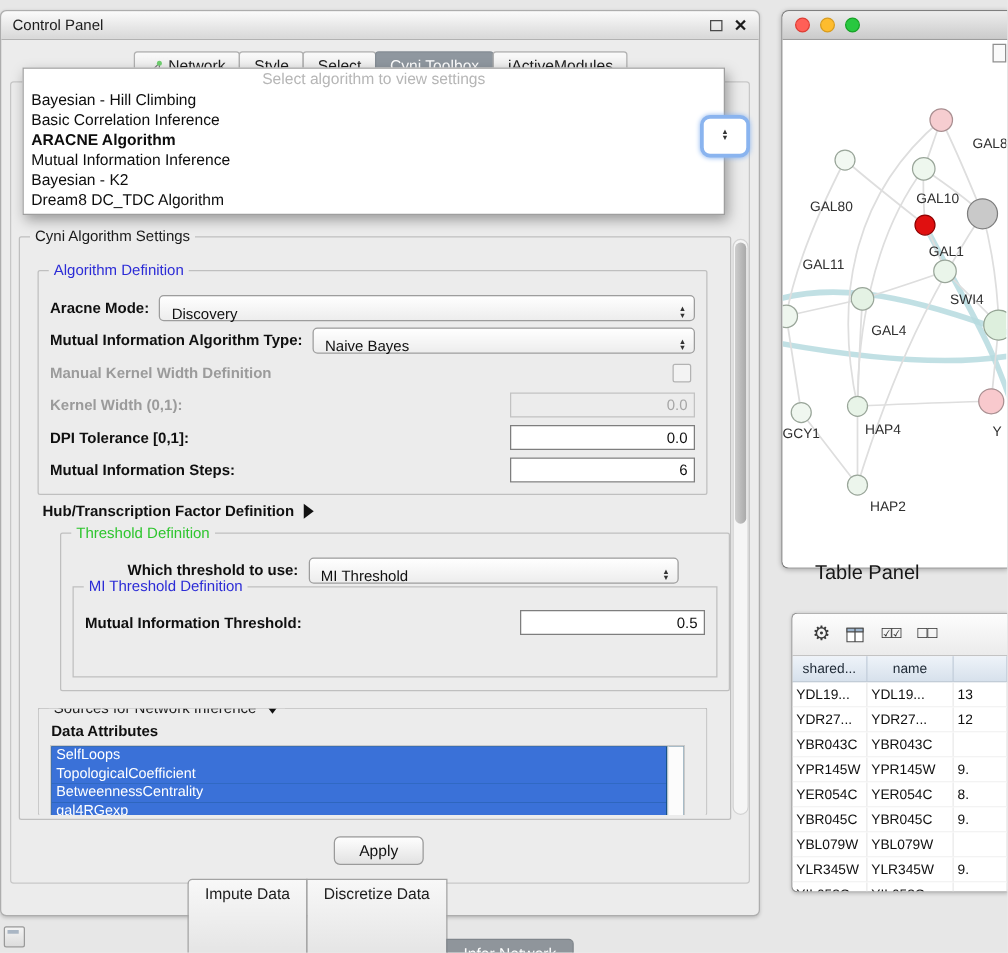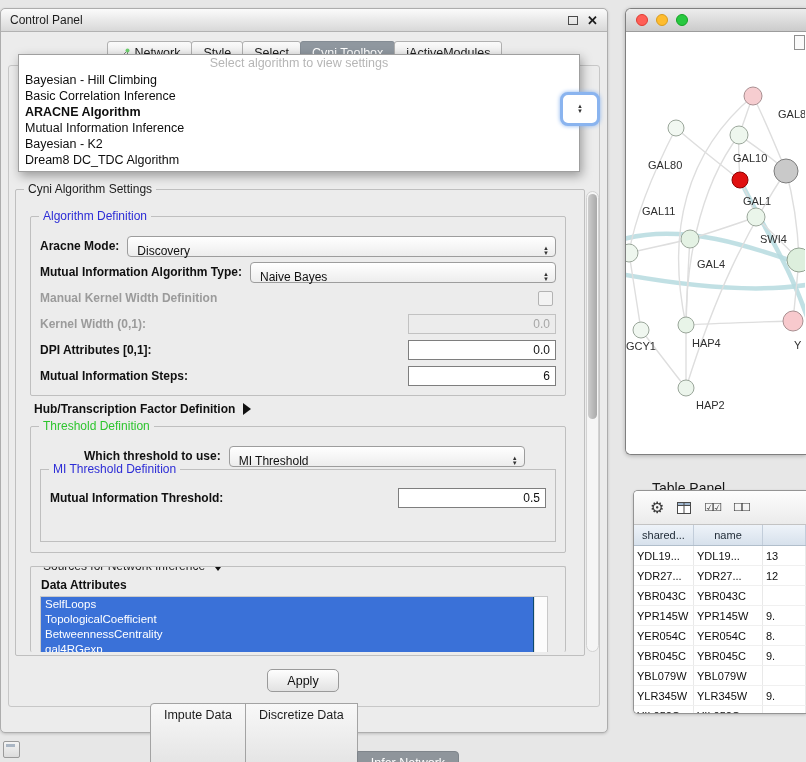--- a/index.html
+++ b/index.html
@@ -45,21 +45,21 @@
   .carrows::after{content:"▼";font-size:6px;line-height:5px;color:#333;}
   .tfield{width:136px;height:18px;border:1px solid #7e7e7e;background:#fff;
     font:12px "Liberation Sans",sans-serif;text-align:right;padding:0 5px;color:#101010;}
   .tfield.dis{border-color:#c2c2c2;background:#ececec;color:#a6a6a6;}
   .checkbox{width:13px;height:13px;border:1px solid #b3b3b3;background:#f3f3f3;border-radius:2px;margin-right:3px;}
 
   .hub-row{position:absolute;left:18px;top:212px;font-size:12px;font-weight:bold;color:#101010;display:flex;align-items:center;}
   .tri-right{display:inline-block;margin-left:8px;width:0;height:0;border-left:8px solid #111;
     border-top:6px solid transparent;border-bottom:6px solid transparent;}
 
-  .threshold-group{position:absolute;left:14px;top:236px;width:536px;padding:16px 9px 10px;box-sizing:border-box;}
+  .threshold-group{position:absolute;left:32px;top:236px;width:536px;padding:16px 9px 10px;box-sizing:border-box;}
   .th-row .flabel{margin-left:44px;}
   .combo.fixed{flex:none;width:296px;}
   .mi-group{position:relative;border:1px solid #bfbfbf;height:56px;padding:15px 9px 0;box-sizing:content-box;}
   .mi-group .gtitle{top:-8px;}
 
   .sources-group{position:absolute;left:14px;top:376px;width:536px;height:86px;border-bottom:none;
     padding:10px 9px 0;box-sizing:border-box;overflow:hidden;}
   .src-title .tri-dn{display:inline-block;margin-left:7px;width:0;height:0;border-top:8px solid #111;
     border-left:6px solid transparent;border-right:6px solid transparent;vertical-align:-1px;}
   .attr-label{font-size:12px;font-weight:bold;color:#101010;margin:1px 0 4px 1px;}
@@ -102,21 +102,21 @@
   .light.yellow{background:#febc2e;border:1px solid #d89c1e;}
   .light.green{background:#28c840;border:1px solid #15a325;}
   .net-canvas{position:relative;width:100%;height:422px;background:#fff;}
   .net-canvas svg{position:absolute;left:0;top:0;}
   .edge{fill:none;stroke:#dedede;stroke-width:1.4;}
   .edge-teal{fill:none;stroke:#b6dbdf;stroke-width:4.5;opacity:.85;}
   .net-label{font-family:"Liberation Sans",sans-serif;font-size:11px;fill:#2f2f2f;}
   .net-mini{position:absolute;top:3px;right:1px;width:9px;height:13px;border:1px solid #8f8f8f;background:#fafafa;}
 
   
-  .table-title{position:absolute;left:652px;top:480px;font-size:14px;color:#161616;}
+  .table-title{position:absolute;left:652px;top:450px;font-size:16px;color:#161616;}
   .table-window{position:absolute;left:633px;top:490px;width:172px;height:222px;background:#fff;
     border:1px solid #949494;border-right:none;border-radius:5px 0 0 5px;overflow:hidden;box-shadow:0 1px 3px rgba(0,0,0,.18);}
   .table-toolbar{height:33px;background:linear-gradient(#fdfdfd,#ebebeb);border-bottom:1px solid #c3c3c3;
     display:flex;align-items:center;gap:13px;padding:0 0 0 16px;}
   .tb-icon{font-size:16px;color:#3a3a3a;line-height:1;display:inline-flex;align-items:center;}
   .tb-icon.cb{font-size:11px;letter-spacing:-2px;color:#2e2e2e;}
   .table-header{display:flex;height:20px;background:linear-gradient(#eef3f9,#d7e1ec);border-bottom:1px solid #b1becb;}
   .th{font-size:11px;display:flex;align-items:center;justify-content:center;border-right:1px solid #c2cdda;color:#1d2834;box-sizing:border-box;}
   .tr{display:flex;height:19px;border-bottom:1px solid #f0f0f0;background:#fff;}
   .td{font-size:11px;display:flex;align-items:center;padding:0 3px;border-right:1px solid #e9e9e9;
@@ -197,21 +197,21 @@
           <span class="checkbox"></span>
         </div>
 
         <div class="frow">
           <span class="flabel dis">Kernel Width (0,1):</span>
           <span class="spacer"></span>
           <input class="tfield dis" disabled="" value="0.0" style="">
         </div>
 
         <div class="frow">
-          <span class="flabel">DPI Attributes [0,1]:</span>
+          <span class="flabel">DPI Tolerance [0,1]:</span>
           <span class="spacer"></span>
           <input class="tfield" value="0.0" style="">
         </div>
 
         <div class="frow">
           <span class="flabel">Mutual Information Steps:</span>
           <span class="spacer"></span>
           <input class="tfield" value="6" style="">
         </div>
       </div>

